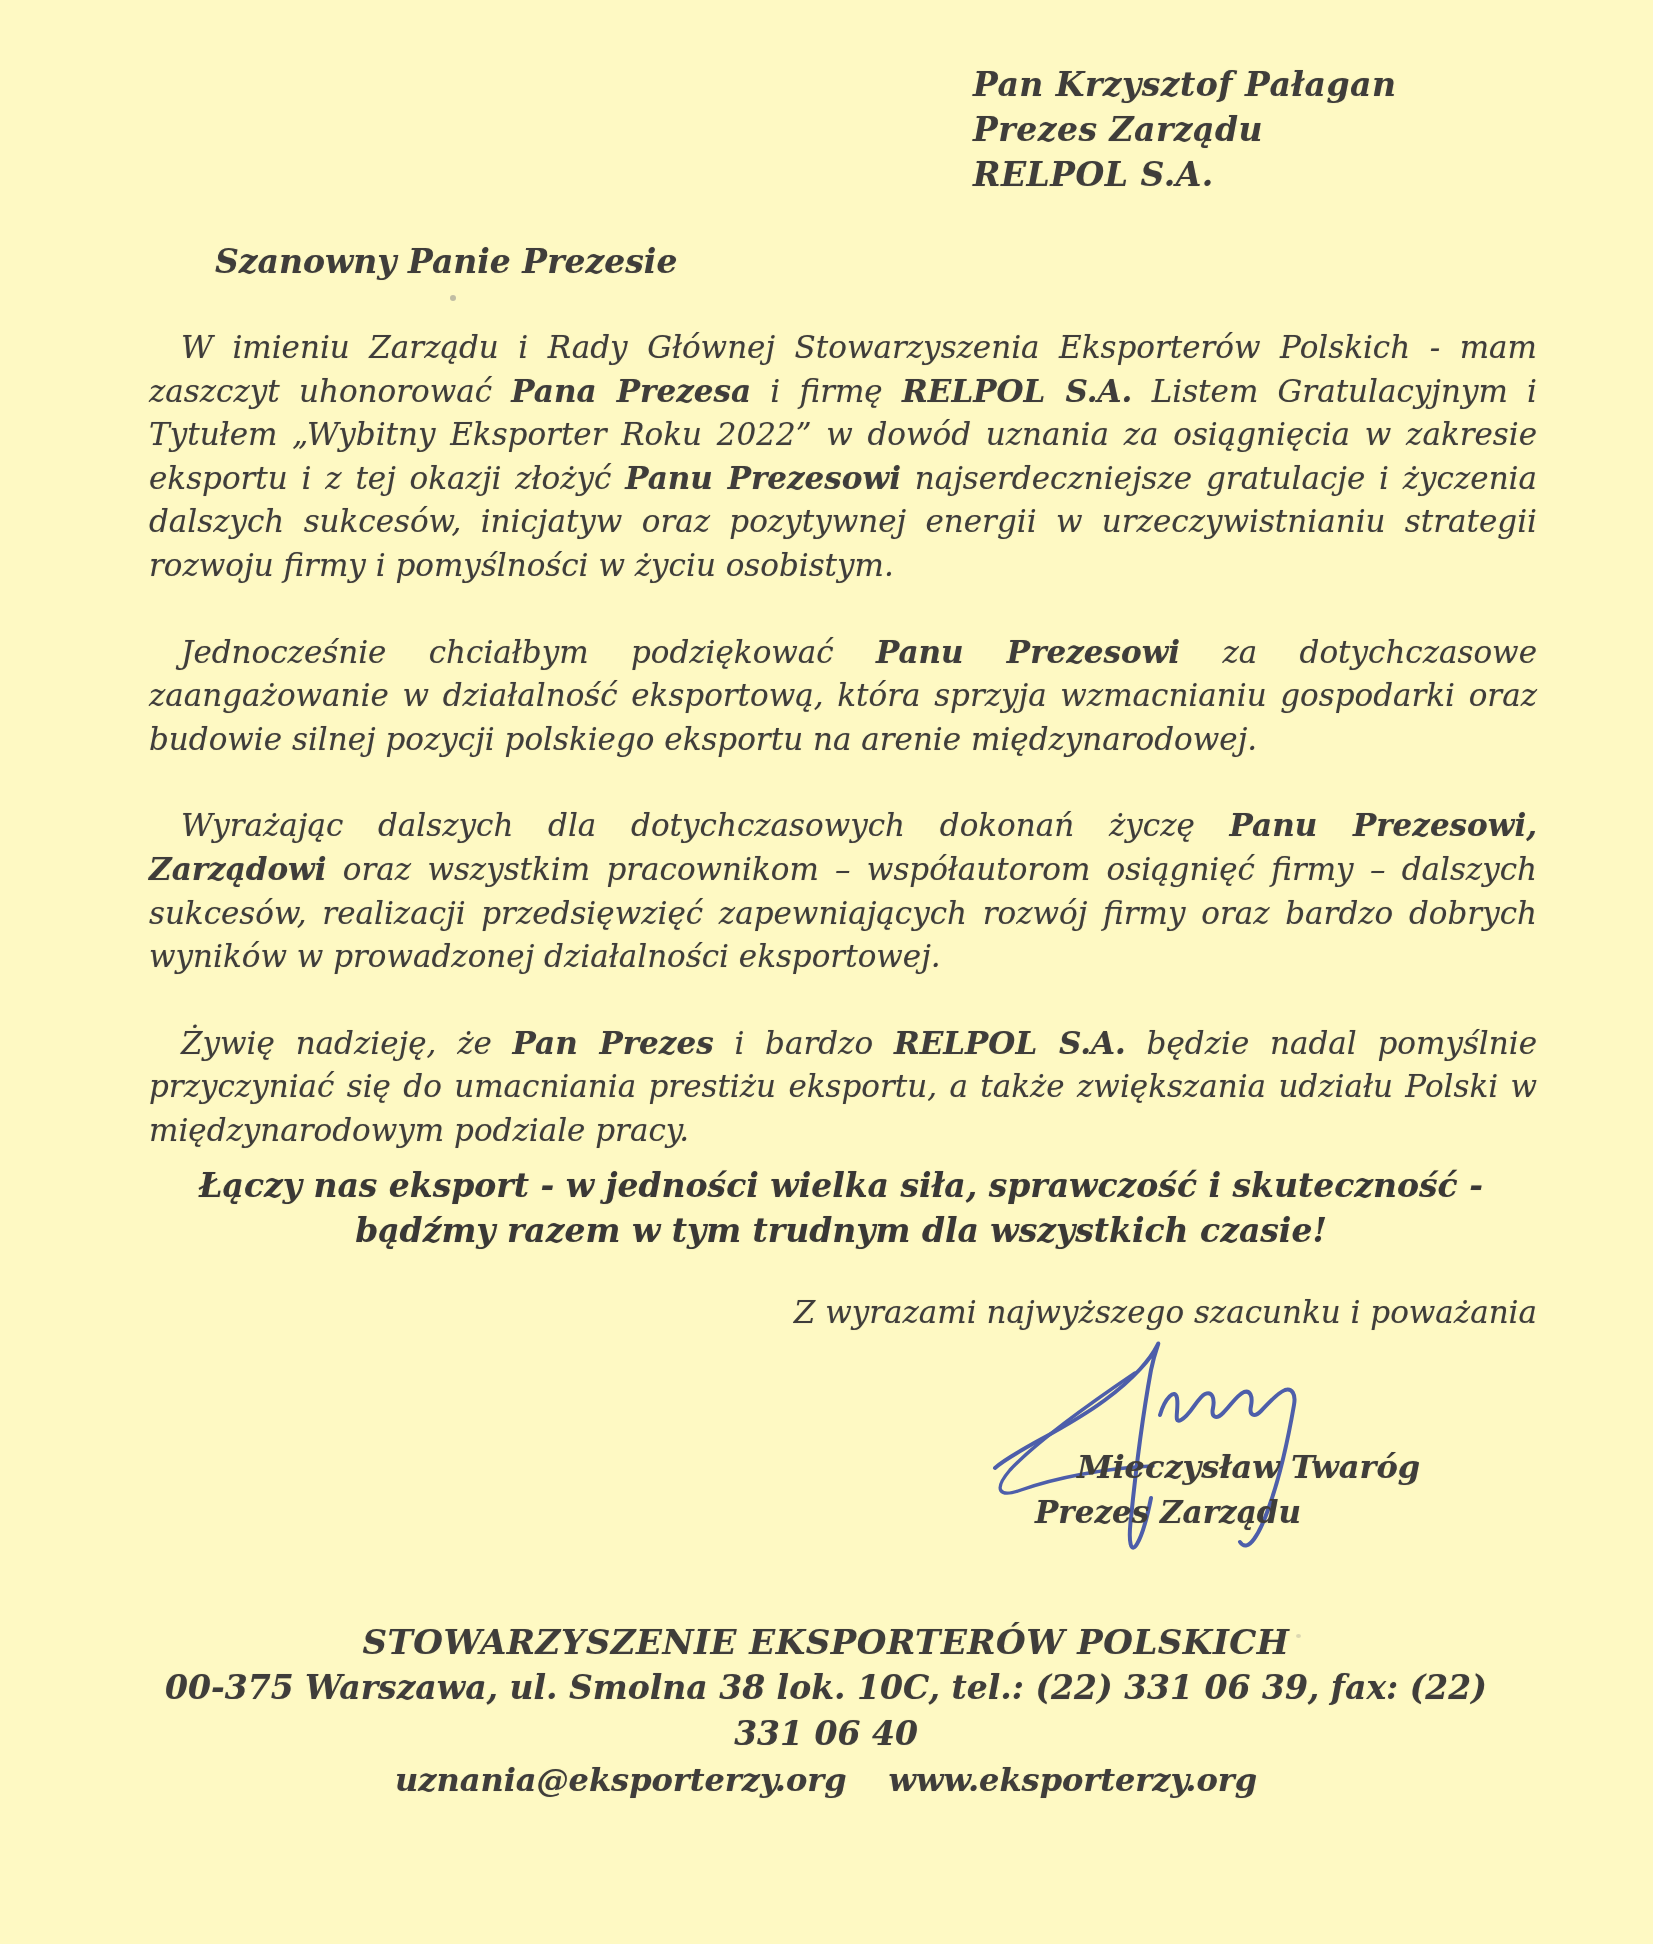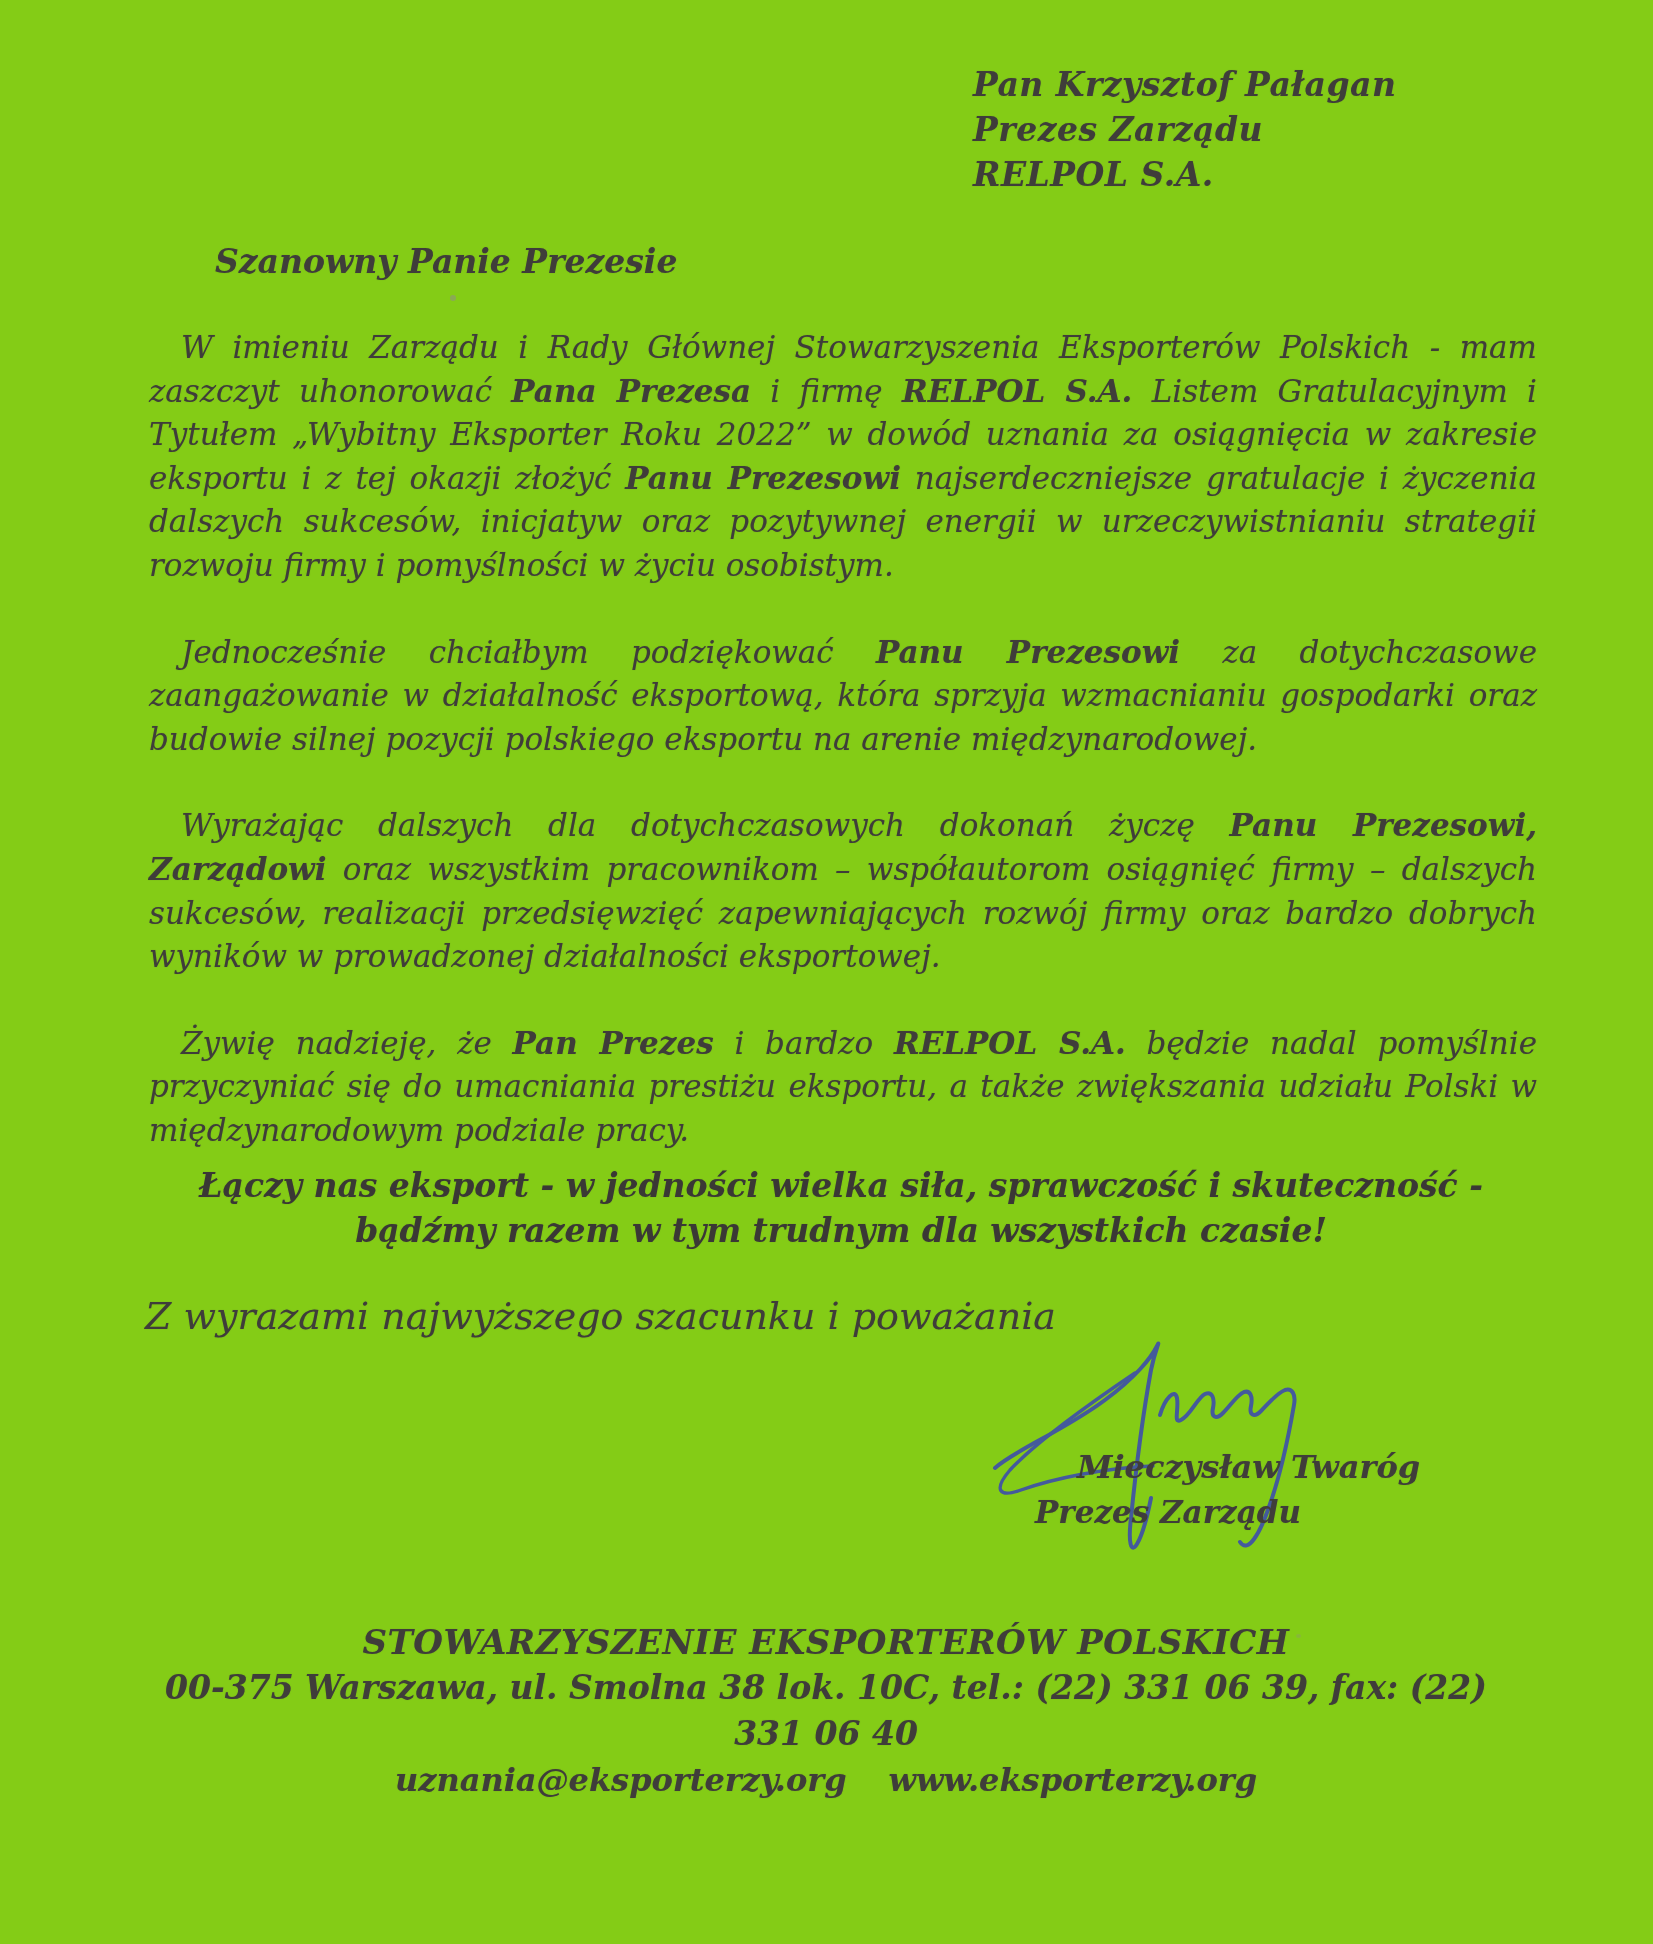--- a/index.html
+++ b/index.html
@@ -1,20 +1,20 @@
 <!DOCTYPE html>
 <html lang="pl" style="--ink: #3f3d3a;"><head>
 <meta charset="utf-8">
 <style>
   html,body{margin:0;padding:0;background:#e8e8e8;}
   .page{
     position:relative;
     width:1653px;height:1944px;
     margin:0 auto;
-    background:#84cc16;
+    background:#fef9c3;
     overflow:hidden;
     font-family:"DejaVu Serif","Liberation Serif",serif;
     font-style:italic;
     color:var(--ink,#3f3d3a);
     text-shadow:0 0 1px rgba(70,68,64,.35);
   }
   .recipient{
     position:absolute;left:973px;top:62px;
     font-size:33px;line-height:45px;font-weight:700;
     letter-spacing:.5px;white-space:nowrap;
@@ -35,21 +35,21 @@
   .letter-body p:last-child{margin-bottom:0;}
   .b{font-weight:700;}
   .slogan{
     position:absolute;left:145px;top:1163px;width:1392px;
     text-align:center;font-weight:700;
     font-size:33px;line-height:45px;
     color:#3a3835;
   }
   .closing{
     position:absolute;left:145px;top:1294px;width:1392px;
-    text-align:left;font-size:38px;
+    text-align:right;font-size:31px;
   }
   .sig-svg{
     position:absolute;left:985px;top:1338px;width:350px;height:232px;
   }
   .sig-name{
     position:absolute;left:1030px;top:1448px;width:300px;
     text-align:left;font-size:32px;font-weight:700;white-space:nowrap;margin-left:47px;
   }
   .sig-title{
     position:absolute;left:1018px;top:1494px;width:300px;

